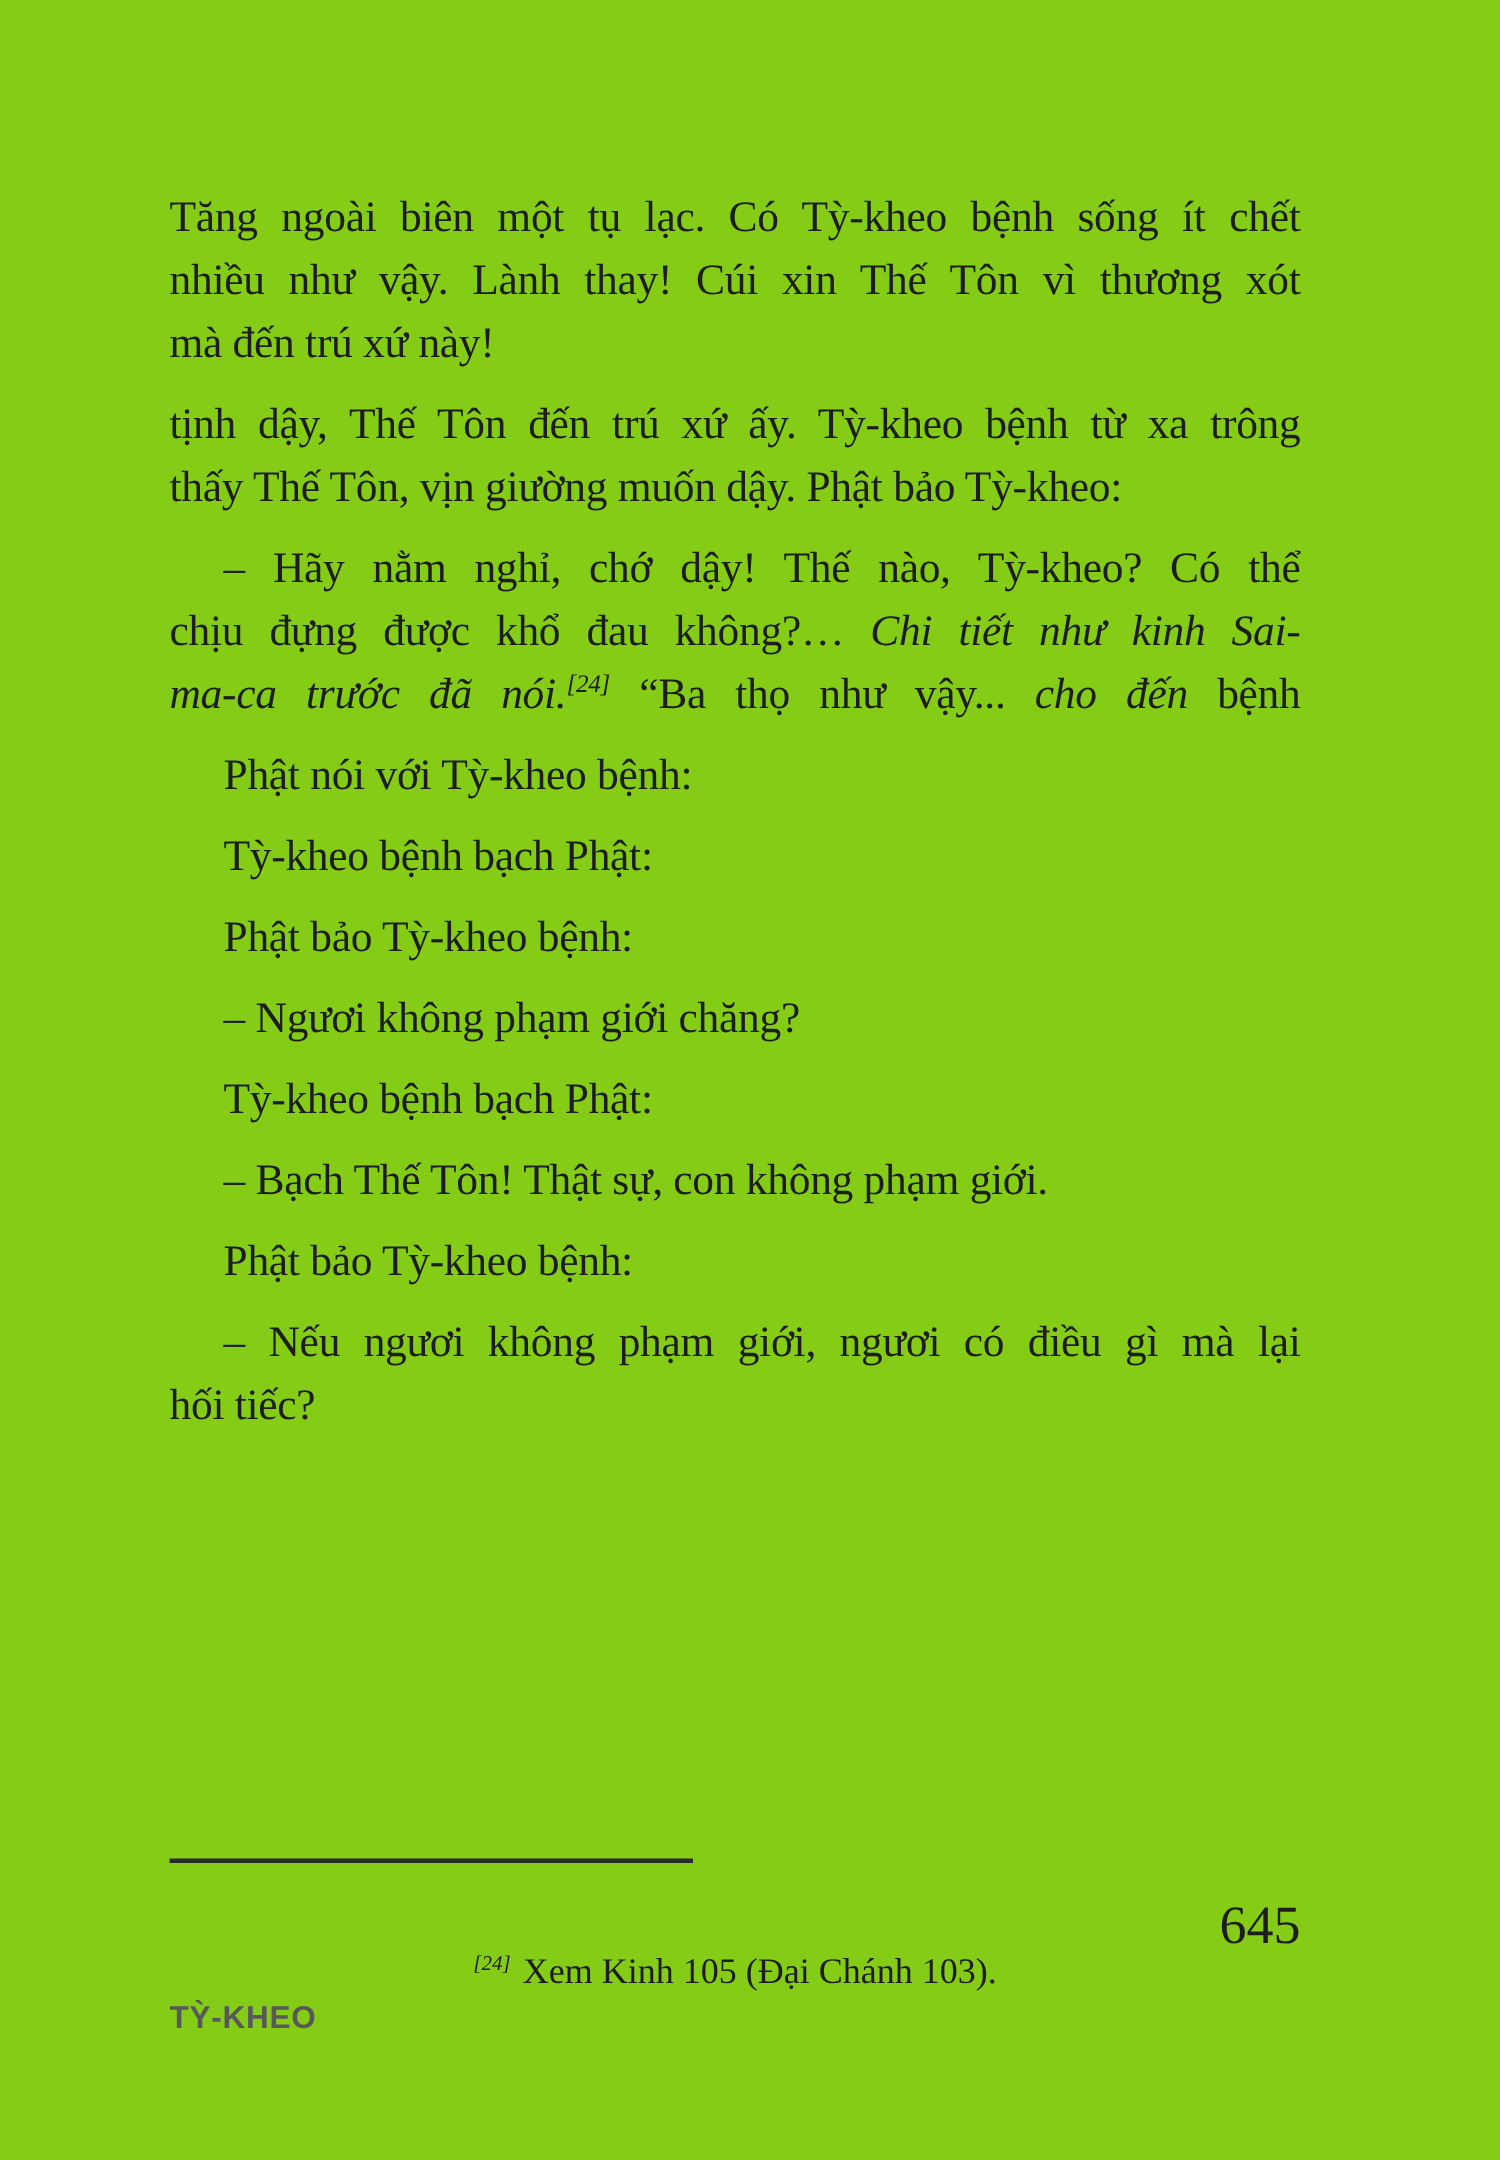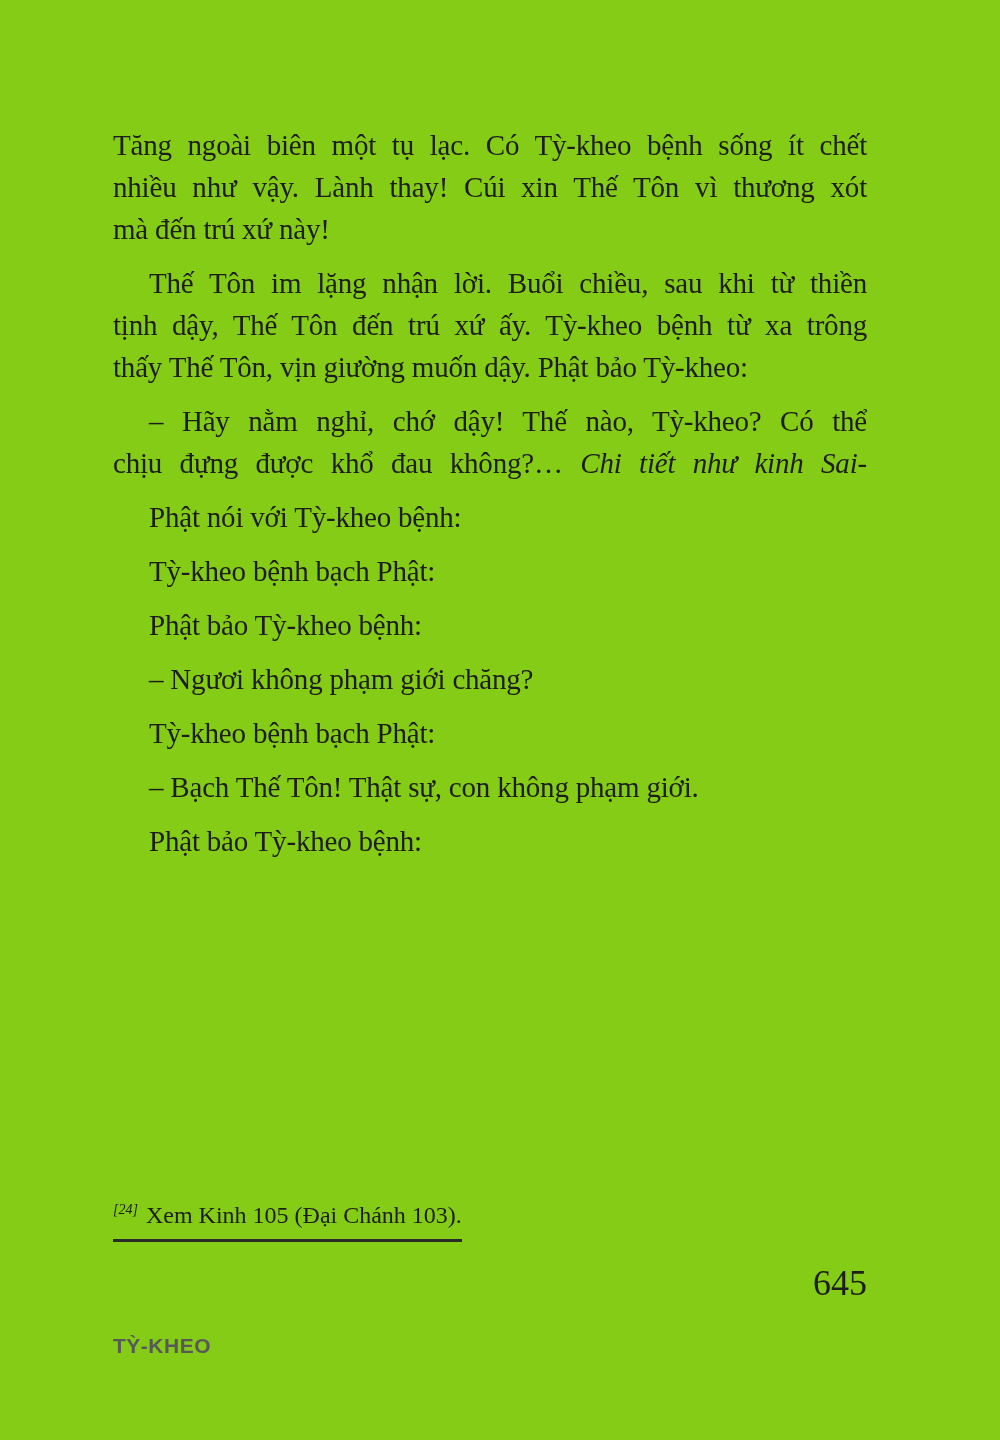--- a/index.html
+++ b/index.html
@@ -32,23 +32,24 @@
     line-height:0;
   }
   .footnote-rule {
     position:absolute;
     left:113px; top:1239px;
     width:349px; height:3px;
     background:#2a2a2a;
   }
   .footnote {
     position:absolute;
-    left:113px; top:1194px; width:754px;
+    left:113px; top:1294px; width:754px;
     font-size:24px; line-height:32px;
     color:#1d1d1b;
+    text-align:center;
   }
   .fn-marker {
     font-style:italic;
     font-size:14px;
     vertical-align:super;
   }
   .fn-text { margin-left:8px; }
   .footer-left {
     position:absolute;
     left:113px; top:1331px;
@@ -70,27 +71,27 @@
 
 <div class="page">
 
   <div class="text-block">
       <div class="para">
         <div class="line"><span>Tăng ngoài biên một tụ lạc. Có Tỳ-kheo bệnh sống ít chết</span></div>
         <div class="line"><span>nhiều như vậy. Lành thay! Cúi xin Thế Tôn vì thương xót</span></div>
         <div class="line last"><span>mà đến trú xứ này!</span></div>
       </div>
       <div class="para">
-        <div class="line indent"><span>Thế Tôn im lặng nhận lời. Buổi chiều, sau khi từ thiền</span></div>
         <div class="line"><span>tịnh dậy, Thế Tôn đến trú xứ ấy. Tỳ-kheo bệnh từ xa trông</span></div>
         <div class="line last"><span>thấy Thế Tôn, vịn giường muốn dậy. Phật bảo Tỳ-kheo:</span></div>
       </div>
       <div class="para">
         <div class="line indent"><span>– Hãy nằm nghỉ, chớ dậy! Thế nào, Tỳ-kheo? Có thể</span></div>
         <div class="line"><span>chịu đựng được khổ đau không?… </span><span class="italic">Chi tiết như kinh Sai-</span></div>
+        <div class="line"><span class="italic">ma-ca trước đã nói.</span><span class="italic sup">[24]</span><span> “Ba thọ như vậy... </span><span class="italic">cho đến</span><span> bệnh</span></div>
       </div>
       <div class="para">
         <div class="line last indent"><span>Phật nói với Tỳ-kheo bệnh:</span></div>
       </div>
       <div class="para">
         <div class="line last indent"><span>Tỳ-kheo bệnh bạch Phật:</span></div>
       </div>
       <div class="para">
         <div class="line last indent"><span>Phật bảo Tỳ-kheo bệnh:</span></div>
       </div>
@@ -99,20 +100,24 @@
       </div>
       <div class="para">
         <div class="line last indent"><span>Tỳ-kheo bệnh bạch Phật:</span></div>
       </div>
       <div class="para">
         <div class="line last indent"><span>– Bạch Thế Tôn! Thật sự, con không phạm giới.</span></div>
       </div>
       <div class="para">
         <div class="line last indent"><span>Phật bảo Tỳ-kheo bệnh:</span></div>
       </div>
+      <div class="para">
+        <div class="line indent"><span>– Nếu ngươi không phạm giới, ngươi có điều gì mà lại</span></div>
+        <div class="line last"><span>hối tiếc?</span></div>
+      </div>
     </div>
 
   <div class="footnote-rule"></div>
 
   <div class="footnote">
     <span class="fn-marker">[24]</span><span class="fn-text">Xem Kinh 105 (Đại Chánh 103).</span>
   </div>
 
   <div class="footer-left">TỲ-KHEO</div>
 

